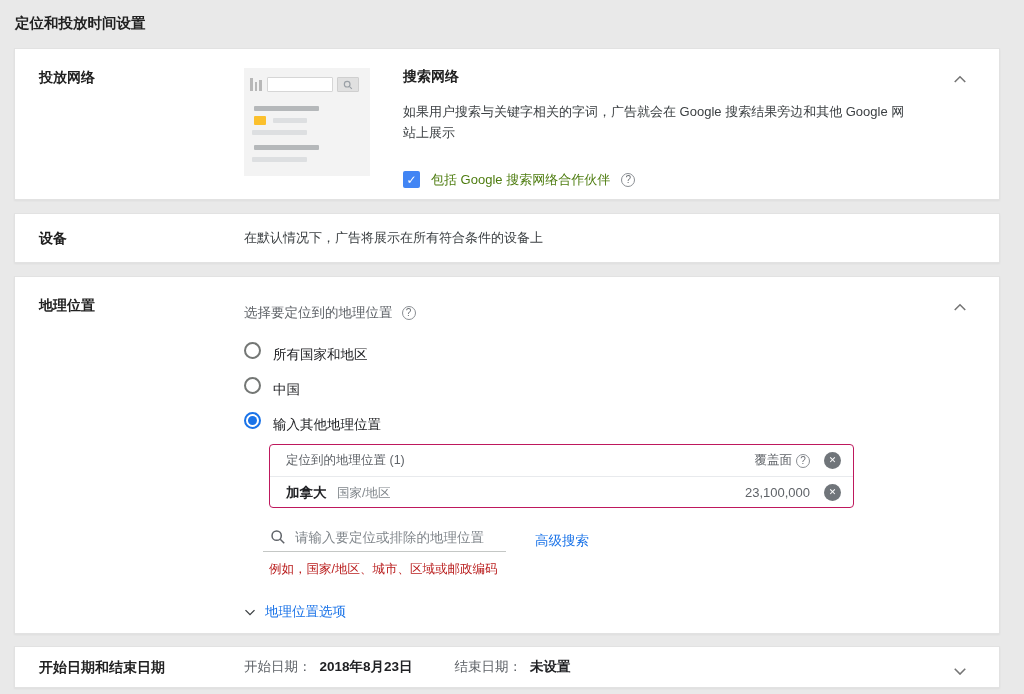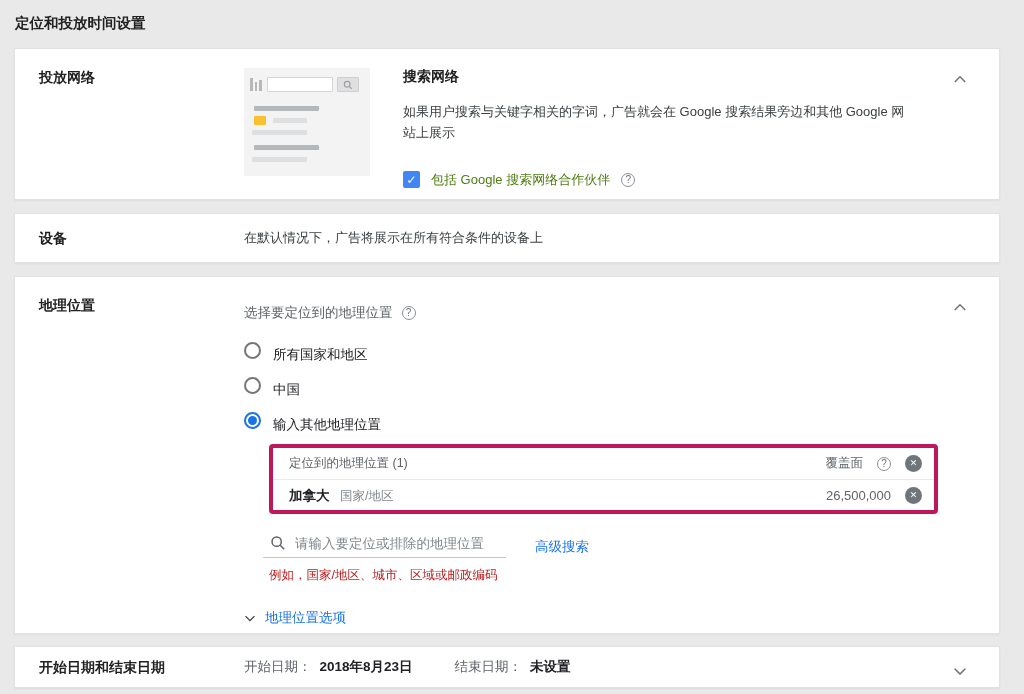--- a/index.html
+++ b/index.html
@@ -89,28 +89,28 @@
   .radio-row { display:flex; align-items:center; gap:12px; margin-bottom:13px; height:22px; cursor:pointer; }
   .radio {
     width:17px; height:17px; border-radius:50%; border:2px solid #747775;
     flex:0 0 17px; display:flex; align-items:center; justify-content:center;
   }
   .radio.selected { border-color:#1a73e8; }
   .radio.selected::after { content:""; width:9px; height:9px; border-radius:50%; background:#1a73e8; }
   .radio-label { font-size:13.5px; color:#202124;margin-top:10px; }
 
   .targeted-box {
-    margin:13px 16px 0 25px; width:669px;
-    border:4px solid #be185d; border-radius:4px; background:#fff;
+    margin:13px 16px 0 25px; width:585px;
+    border:1px solid #be185d; border-radius:4px; background:#fff;
   }
   .box-row { display:flex; align-items:center; justify-content:space-between; padding:6px 12px 6px 16px; height:31px; }
   .box-row + .box-row { border-top:1px solid #e8eaed; }
   .box-header-label { font-size:12.5px; color:#5f6368; }
   .box-right { display:flex; align-items:center; gap:14px; }
-  .reach-group { display:flex; align-items:center; gap:14px; }
+  .reach-group { display:flex; align-items:center; gap:4px; }
   .reach-label { font-size:12.5px; color:#5f6368; }
   .remove-btn {
     width:17px; height:17px; border-radius:50%; background:#70757a; border:none;
     color:#fff; font-size:9px; display:flex; align-items:center; justify-content:center;
     cursor:pointer; line-height:1; padding:0;
   }
   .loc-name { font-size:13.5px; font-weight:bold; color:#202124; }
   .loc-type { font-size:12.5px; color:#80868b; margin-left:6px; }
   .reach-value { font-size:13px; color:#5f6368; }
 
@@ -233,21 +233,21 @@
                 <span>✕</span>
               </button>
           </span>
         </div>
         <div class="box-row">
           <span>
             <span class="loc-name">加拿大</span>
             <span class="loc-type">国家/地区</span>
           </span>
           <span class="box-right">
-            <span class="reach-value">26,500,000</span>
+            <span class="reach-value">23,100,000</span>
             <button class="remove-btn">
                 <span>✕</span>
               </button>
           </span>
         </div>
       </div>
 
       <div class="search-row">
         <div class="search-field">
           <svg width="16" height="16" viewBox="0 0 18 18">

